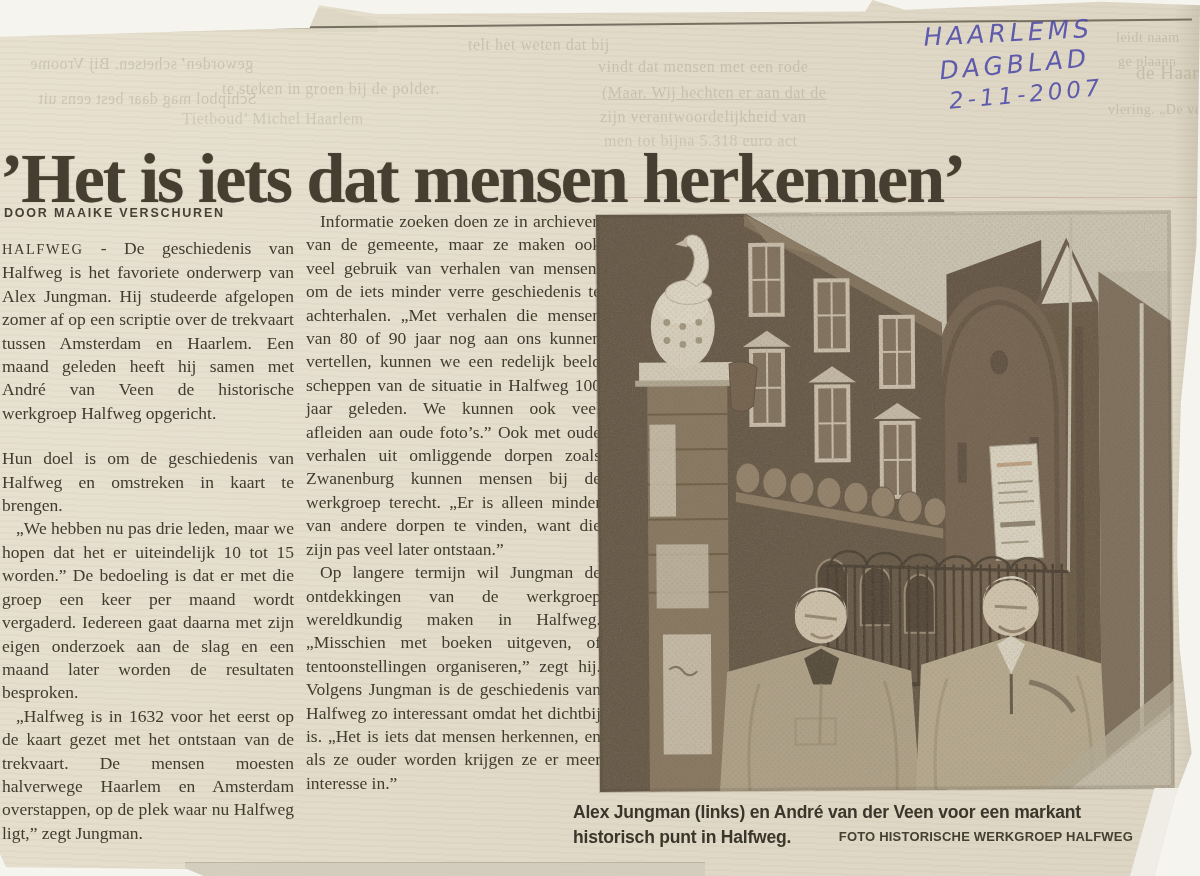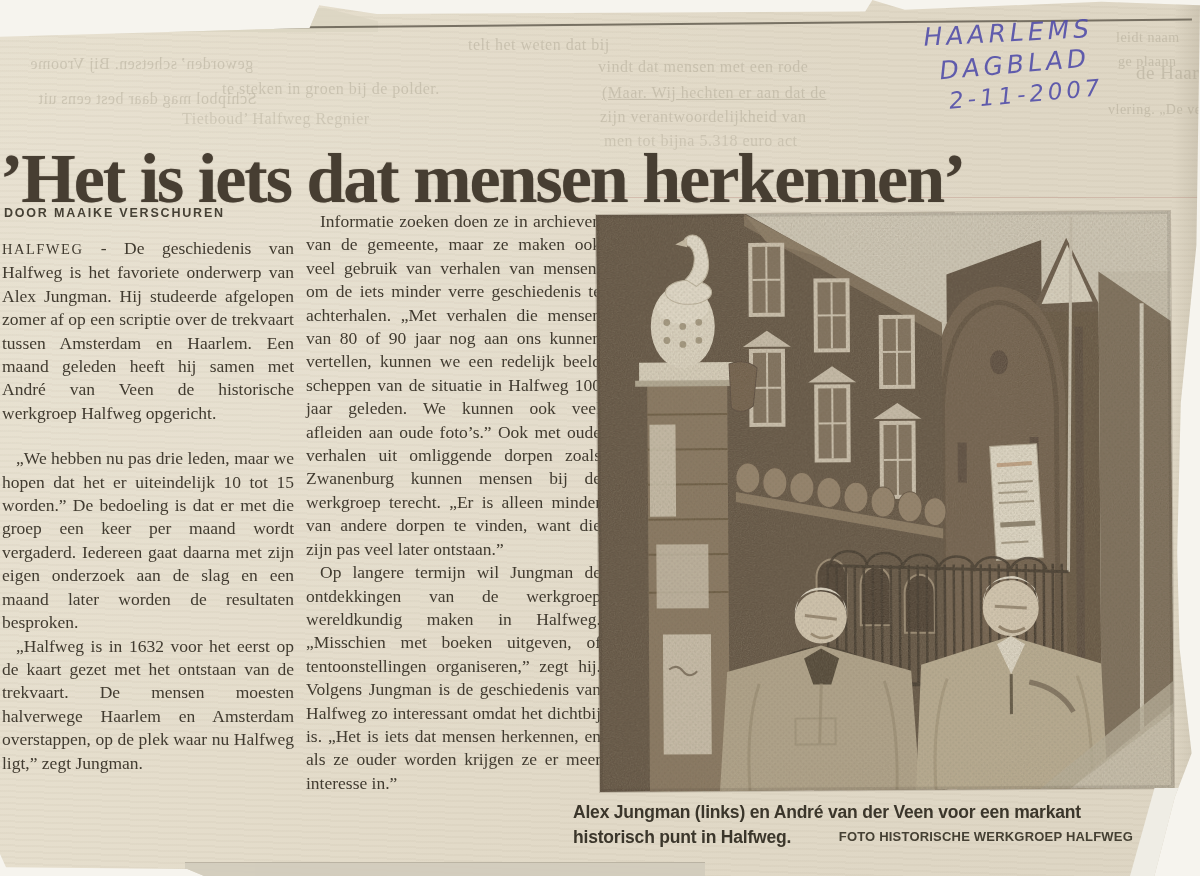--- a/index.html
+++ b/index.html
@@ -132,21 +132,21 @@
 <div class="paper">
 
   <div class="top-piece"></div>
   <div class="top-rule"></div>
   <div class="crease"></div>
   <div class="right-shade"></div>
 
   <span class="bleed b0">geworden’ schetsen. Bij Vroome</span>
   <span class="bleed b1">Schipbol mag daar best eens uit</span>
   <span class="bleed b2">te steken in groen bij de polder.</span>
-  <span class="bleed b3">Tietboud’ Halfweg Regnier</span>
+  <span class="bleed b3">Tietboud’ Michel Haarlem</span>
   <span class="bleed b4">telt het weten dat bij</span>
   <span class="bleed b5">vindt dat mensen met een rode</span>
   <span class="bleed b6">(Maar. Wij hechten er aan dat de</span>
   <span class="bleed b7">zijn verantwoordelijkheid van</span>
   <span class="bleed b8">men tot bijna 5.318 euro act</span>
   <span class="bleed b9">leidt naam</span>
   <span class="bleed b10">ge plaann</span>
   <span class="bleed b11">de Haarl</span>
   <span class="bleed b12">vlering. „De vele naastwerke</span>
 
@@ -156,20 +156,21 @@
     <span class="hw-line hw-l2">DAGBLAD</span>
     <span class="hw-line hw-l3">2-11-2007</span>
   </div>
 
   <h1 class="headline">’Het is iets dat mensen herkennen’</h1>
 
   <div class="byline">DOOR MAAIKE VERSCHUREN</div>
 
   <div class="col col1">
     <p class="gap-after"><span class="lead-in">HALFWEG</span><span> - De geschiedenis van Halfweg is het favoriete onderwerp van Alex Jungman. Hij studeerde afgelopen zomer af op een scriptie over de trekvaart tussen Amsterdam en Haarlem. Een maand geleden heeft hij samen met André van Veen de historische werkgroep Halfweg opgericht.</span></p>
+    <p>Hun doel is om de geschiedenis van Halfweg en omstreken in kaart te brengen.</p>
     <p class="indent">„We hebben nu pas drie leden, maar we hopen dat het er uiteindelijk 10 tot 15 worden.” De bedoeling is dat er met die groep een keer per maand wordt vergaderd. Iedereen gaat daarna met zijn eigen onderzoek aan de slag en een maand later worden de resultaten besproken.</p>
     <p class="indent">„Halfweg is in 1632 voor het eerst op de kaart gezet met het ontstaan van de trekvaart. De mensen moesten halverwege Haarlem en Amsterdam overstappen, op de plek waar nu Halfweg ligt,” zegt Jungman.</p>
   </div>
 
   <div class="col col2">
     <p class="indent">Informatie zoeken doen ze in archieven van de gemeente, maar ze maken ook veel gebruik van verhalen van mensen, om de iets minder verre geschiedenis te achterhalen. „Met verhalen die mensen van 80 of 90 jaar nog aan ons kunnen vertellen, kunnen we een redelijk beeld scheppen van de situatie in Halfweg 100 jaar geleden. We kunnen ook veel afleiden aan oude foto’s.” Ook met oude verhalen uit omliggende dorpen zoals Zwanenburg kunnen mensen bij de werkgroep terecht. „Er is alleen minder van andere dorpen te vinden, want die zijn pas veel later ontstaan.”</p>
     <p class="indent">Op langere termijn wil Jungman de ontdekkingen van de werkgroep wereldkundig maken in Halfweg. „Misschien met boeken uitgeven, of tentoonstellingen organiseren,” zegt hij. Volgens Jungman is de geschiedenis van Halfweg zo interessant omdat het dichtbij is. „Het is iets dat mensen herkennen, en als ze ouder worden krijgen ze er meer interesse in.”</p>
   </div>
 
   <div class="photo">

